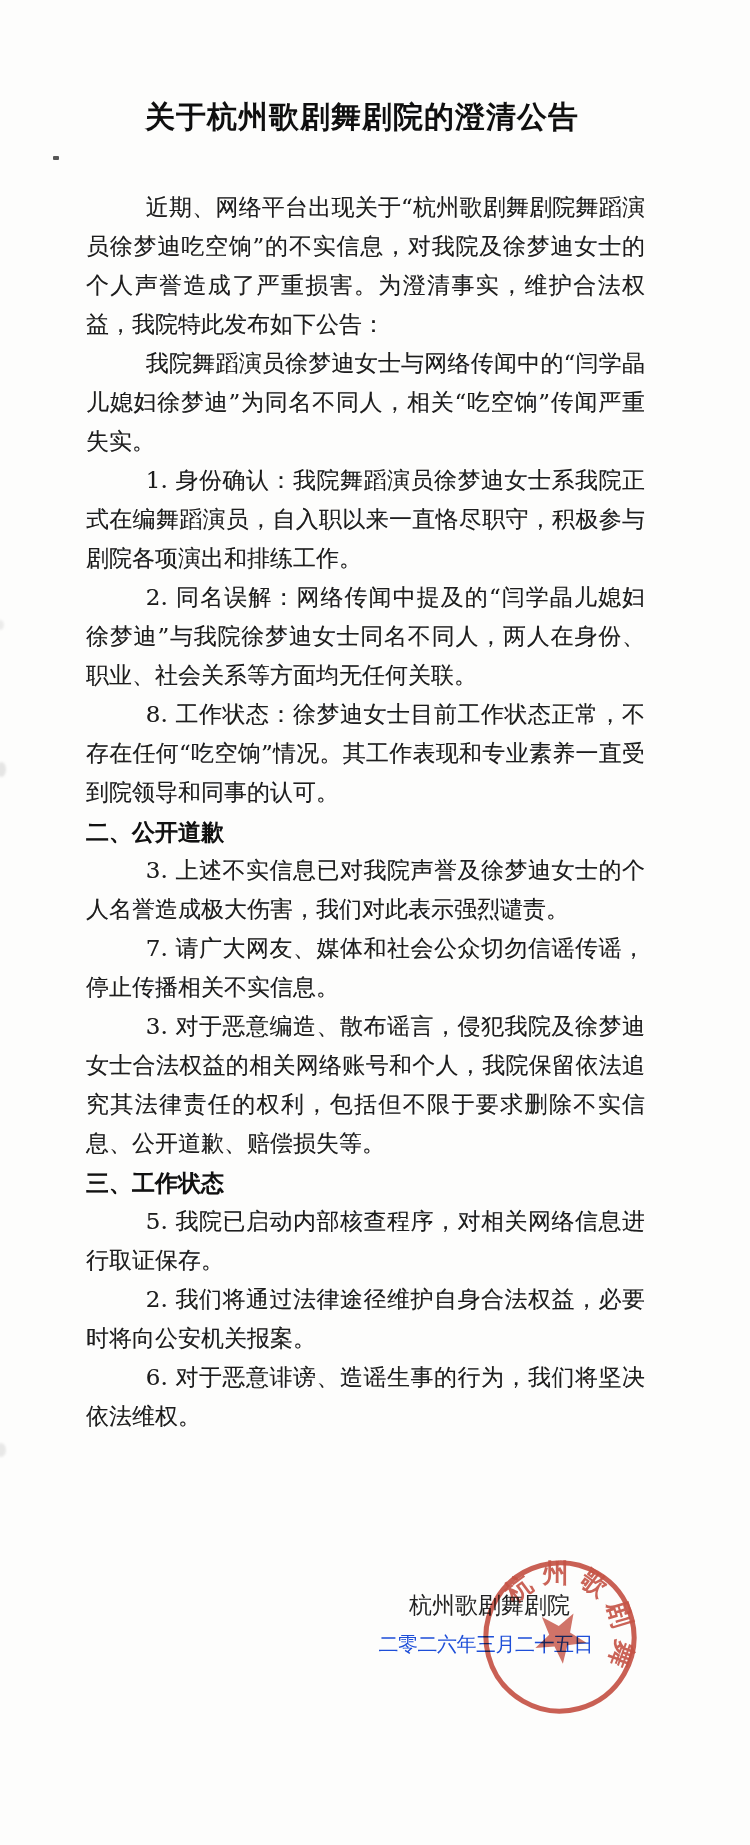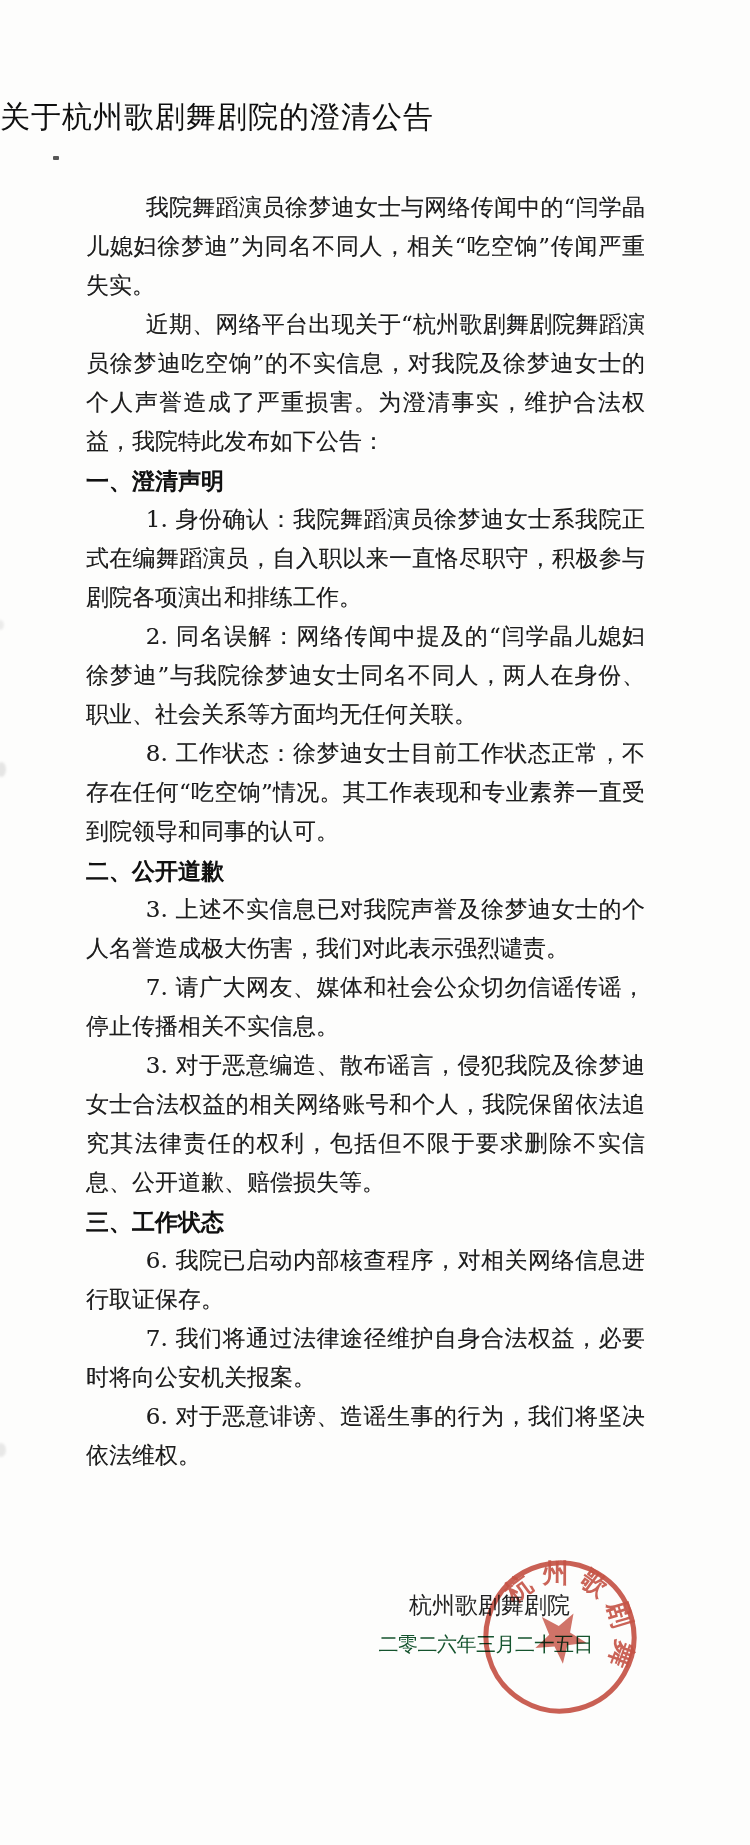--- a/index.html
+++ b/index.html
@@ -8,22 +8,23 @@
     width: 750px;
     height: 1845px;
     background: #fdfdfc;
     overflow: hidden;
     font-family: "DejaVu Serif", "Liberation Serif", serif;
     color: #1e1e1e;
   }
   .title {
     margin: 0;
     padding: 97px 26px 0 0;
+    text-align: center;
     font-family: "DejaVu Sans", "Liberation Sans", sans-serif;
-    font-weight: 400;
+    font-weight: 700;
     font-size: 30px;
     letter-spacing: 1px;
     color: #0f0f0f;
   }
   .body {
     margin: 50px 105px 0 86px;
     font-size: 23px;
     line-height: 39px;
     text-align: justify;
     color: #1d1d1d;
@@ -44,21 +45,21 @@
     font-size: 23px;
     color: #222222;
   }
   .sig-date {
     position: absolute;
     top: 1631px;
     right: 157px;
     margin: 0;
     font-size: 20px;
     letter-spacing: -0.5px;
-    color: #14532d;
+    color: #1d4ed8;
     text-align: right;
   }
   .seal {
     position: absolute;
     left: 480px;
     top: 1557px;
     width: 160px;
     height: 160px;
     mix-blend-mode: multiply;
     opacity: 0.88;
@@ -86,36 +87,35 @@
 <div class="page">
 
   <span class="speck speck-1"></span>
   <span class="smudge smudge-1"></span>
   <span class="smudge smudge-2"></span>
   <span class="smudge smudge-3"></span>
 
   <h1 class="title">关于杭州歌剧舞剧院的澄清公告</h1>
 
   <div class="body">
+    <p class="para">近期、网络平台出现关于“杭州歌剧舞剧院舞蹈演员徐梦迪吃空饷”的不实信息，对我院及徐梦迪女士的个人声誉造成了严重损害。为澄清事实，维护合法权益，我院特此发布如下公告：</p>
     <p class="para">我院舞蹈演员徐梦迪女士与网络传闻中的“闫学晶儿媳妇徐梦迪”为同名不同人，相关“吃空饷”传闻严重失实。</p>
-    <p class="para">近期、网络平台出现关于“杭州歌剧舞剧院舞蹈演员徐梦迪吃空饷”的不实信息，对我院及徐梦迪女士的个人声誉造成了严重损害。为澄清事实，维护合法权益，我院特此发布如下公告：</p>
 
-    <p class="heading">一、澄清声明</p>
     <p class="para">1. 身份确认：我院舞蹈演员徐梦迪女士系我院正式在编舞蹈演员，自入职以来一直恪尽职守，积极参与剧院各项演出和排练工作。</p>
     <p class="para">2. 同名误解：网络传闻中提及的“闫学晶儿媳妇徐梦迪”与我院徐梦迪女士同名不同人，两人在身份、职业、社会关系等方面均无任何关联。</p>
     <p class="para">8. 工作状态：徐梦迪女士目前工作状态正常，不存在任何“吃空饷”情况。其工作表现和专业素养一直受到院领导和同事的认可。</p>
 
     <p class="heading">二、公开道歉</p>
     <p class="para">3. 上述不实信息已对我院声誉及徐梦迪女士的个人名誉造成极大伤害，我们对此表示强烈谴责。</p>
     <p class="para">7. 请广大网友、媒体和社会公众切勿信谣传谣，停止传播相关不实信息。</p>
     <p class="para">3. 对于恶意编造、散布谣言，侵犯我院及徐梦迪女士合法权益的相关网络账号和个人，我院保留依法追究其法律责任的权利，包括但不限于要求删除不实信息、公开道歉、赔偿损失等。</p>
 
     <p class="heading">三、工作状态</p>
-    <p class="para">6. 我院已启动内部核查程序，对相关网络信息进行取证保存。</p>
-    <p class="para">7. 我们将通过法律途径维护自身合法权益，必要时将向公安机关报案。</p>
+    <p class="para">5. 我院已启动内部核查程序，对相关网络信息进行取证保存。</p>
+    <p class="para">2. 我们将通过法律途径维护自身合法权益，必要时将向公安机关报案。</p>
     <p class="para">6. 对于恶意诽谤、造谣生事的行为，我们将坚决依法维权。</p>
 
   </div>
 
   <p class="sig-name">杭州歌剧舞剧院</p>
   <p class="sig-date">二零二六年三月二十五日</p>
 
   <svg class="seal" viewBox="0 0 160 160" xmlns="http://www.w3.org/2000/svg">
     <g transform="rotate(30 80 80)">
       <circle cx="80" cy="80" r="74" fill="none" stroke="#bf3b2c" stroke-width="5" opacity="0.92"></circle>

